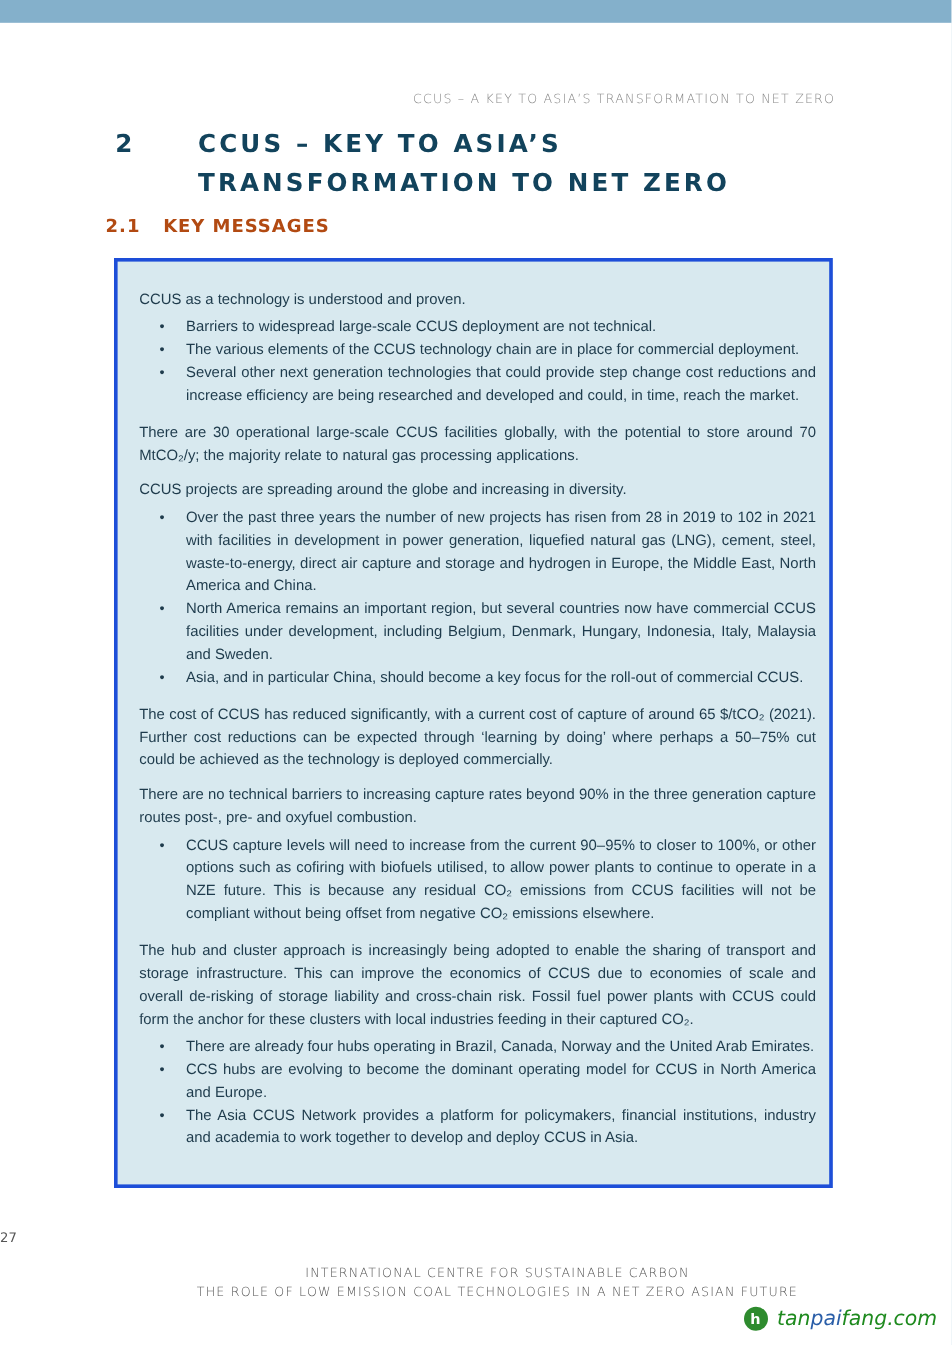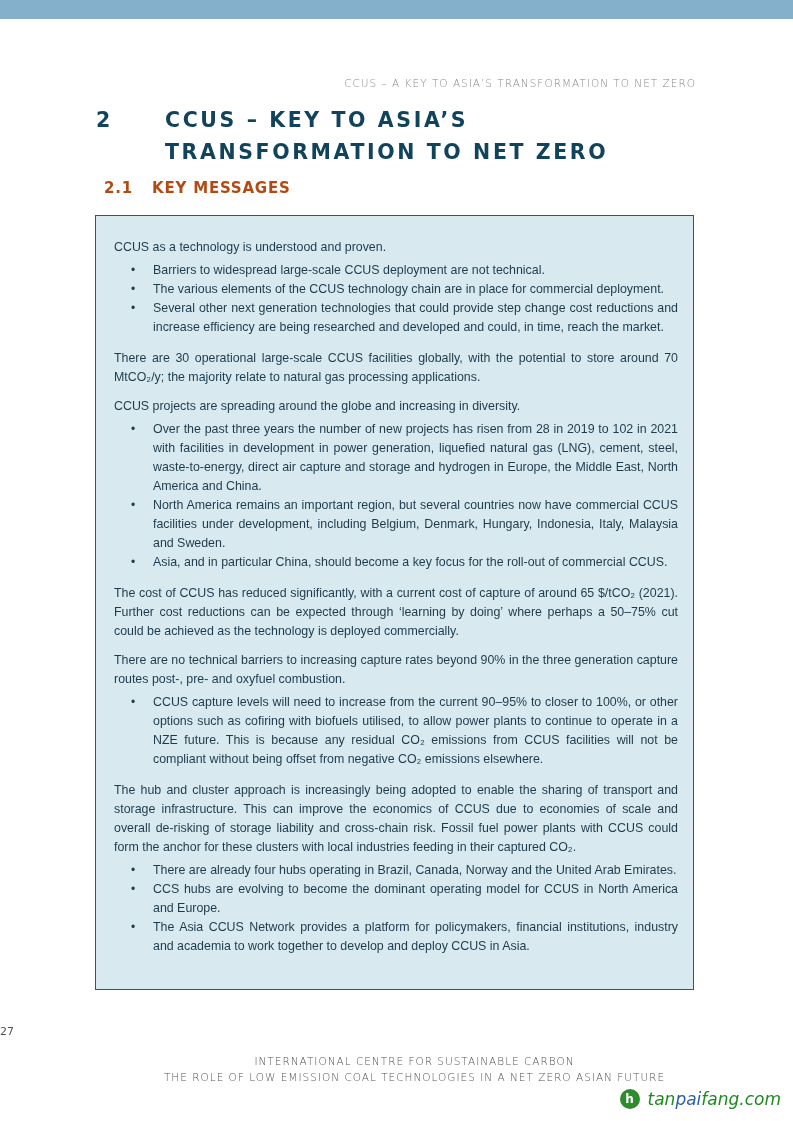--- a/index.html
+++ b/index.html
@@ -5,26 +5,26 @@
   html, body { margin:0; padding:0; }
   body { width:793px; height:1121px; background:#ffffff; position:relative; overflow:hidden;
          font-family:"Liberation Sans", sans-serif; color:#1f3a4a; }
   .topbar { position:absolute; left:0; top:0; width:793px; height:19px; background:#84b0cb; }
   .running-head { position:absolute; right:97px; top:53px; font-size:10.5px; letter-spacing:1px;
                   color:#8a8a8a; font-family:"DejaVu Sans", sans-serif; font-weight:300;margin-top:24px; }
   .h1 { position:absolute; left:96px; top:104px; width:620px; font-family:"DejaVu Sans", sans-serif;
         font-weight:bold; font-size:20.5px; letter-spacing:2.6px; color:#12435c; line-height:32px; }
   .h1 .num { position:absolute; left:0; top:0; }
   .h1 .txt { margin-left:69px; display:block; }
-  .h2 { position:absolute; left:104px; top:179px; font-family:"DejaVu Sans", sans-serif; font-weight:bold;
+  .h2 { position:absolute; left:88px; top:179px; font-family:"DejaVu Sans", sans-serif; font-weight:bold;
         font-size:15px; color:#b24a12; letter-spacing:0.8px; }
   .h2 .num { position:absolute; left:0; top:0; }
   .h2 .txt { margin-left:48px; display:inline-block; }
   .box { position:absolute; left:95px; top:215px; width:599px; height:775px; background:#d8e9ef;
-         border:1px solid #1d4ed8; box-sizing:border-box; }
+         border:3px solid #1d4ed8; box-sizing:border-box; }
   .box-inner { position:absolute; left:18px; top:22px; width:564px; font-size:12.4px; line-height:19px;
                color:#1e3b4c; }
   .para { margin:0 0 10px 0; text-align:justify; }
   ul { margin:-6px 0 12px 0; padding:0; list-style:none; }
   li { position:relative; padding-left:39px; text-align:justify; }
   li::before { content:"•"; position:absolute; left:17px; top:0; font-size:12px; }
   .page-num { position:absolute; left:0; width:793px; top:1025px; font-size:11px;
               color:#555; font-family:"DejaVu Sans", sans-serif; }
   .footer { position:absolute; left:0; width:793px; top:1053px; text-align:center; font-size:10.5px;
             letter-spacing:1px; color:#555; line-height:16px; font-family:"DejaVu Sans", sans-serif; font-weight:300;padding-left:18px;}

